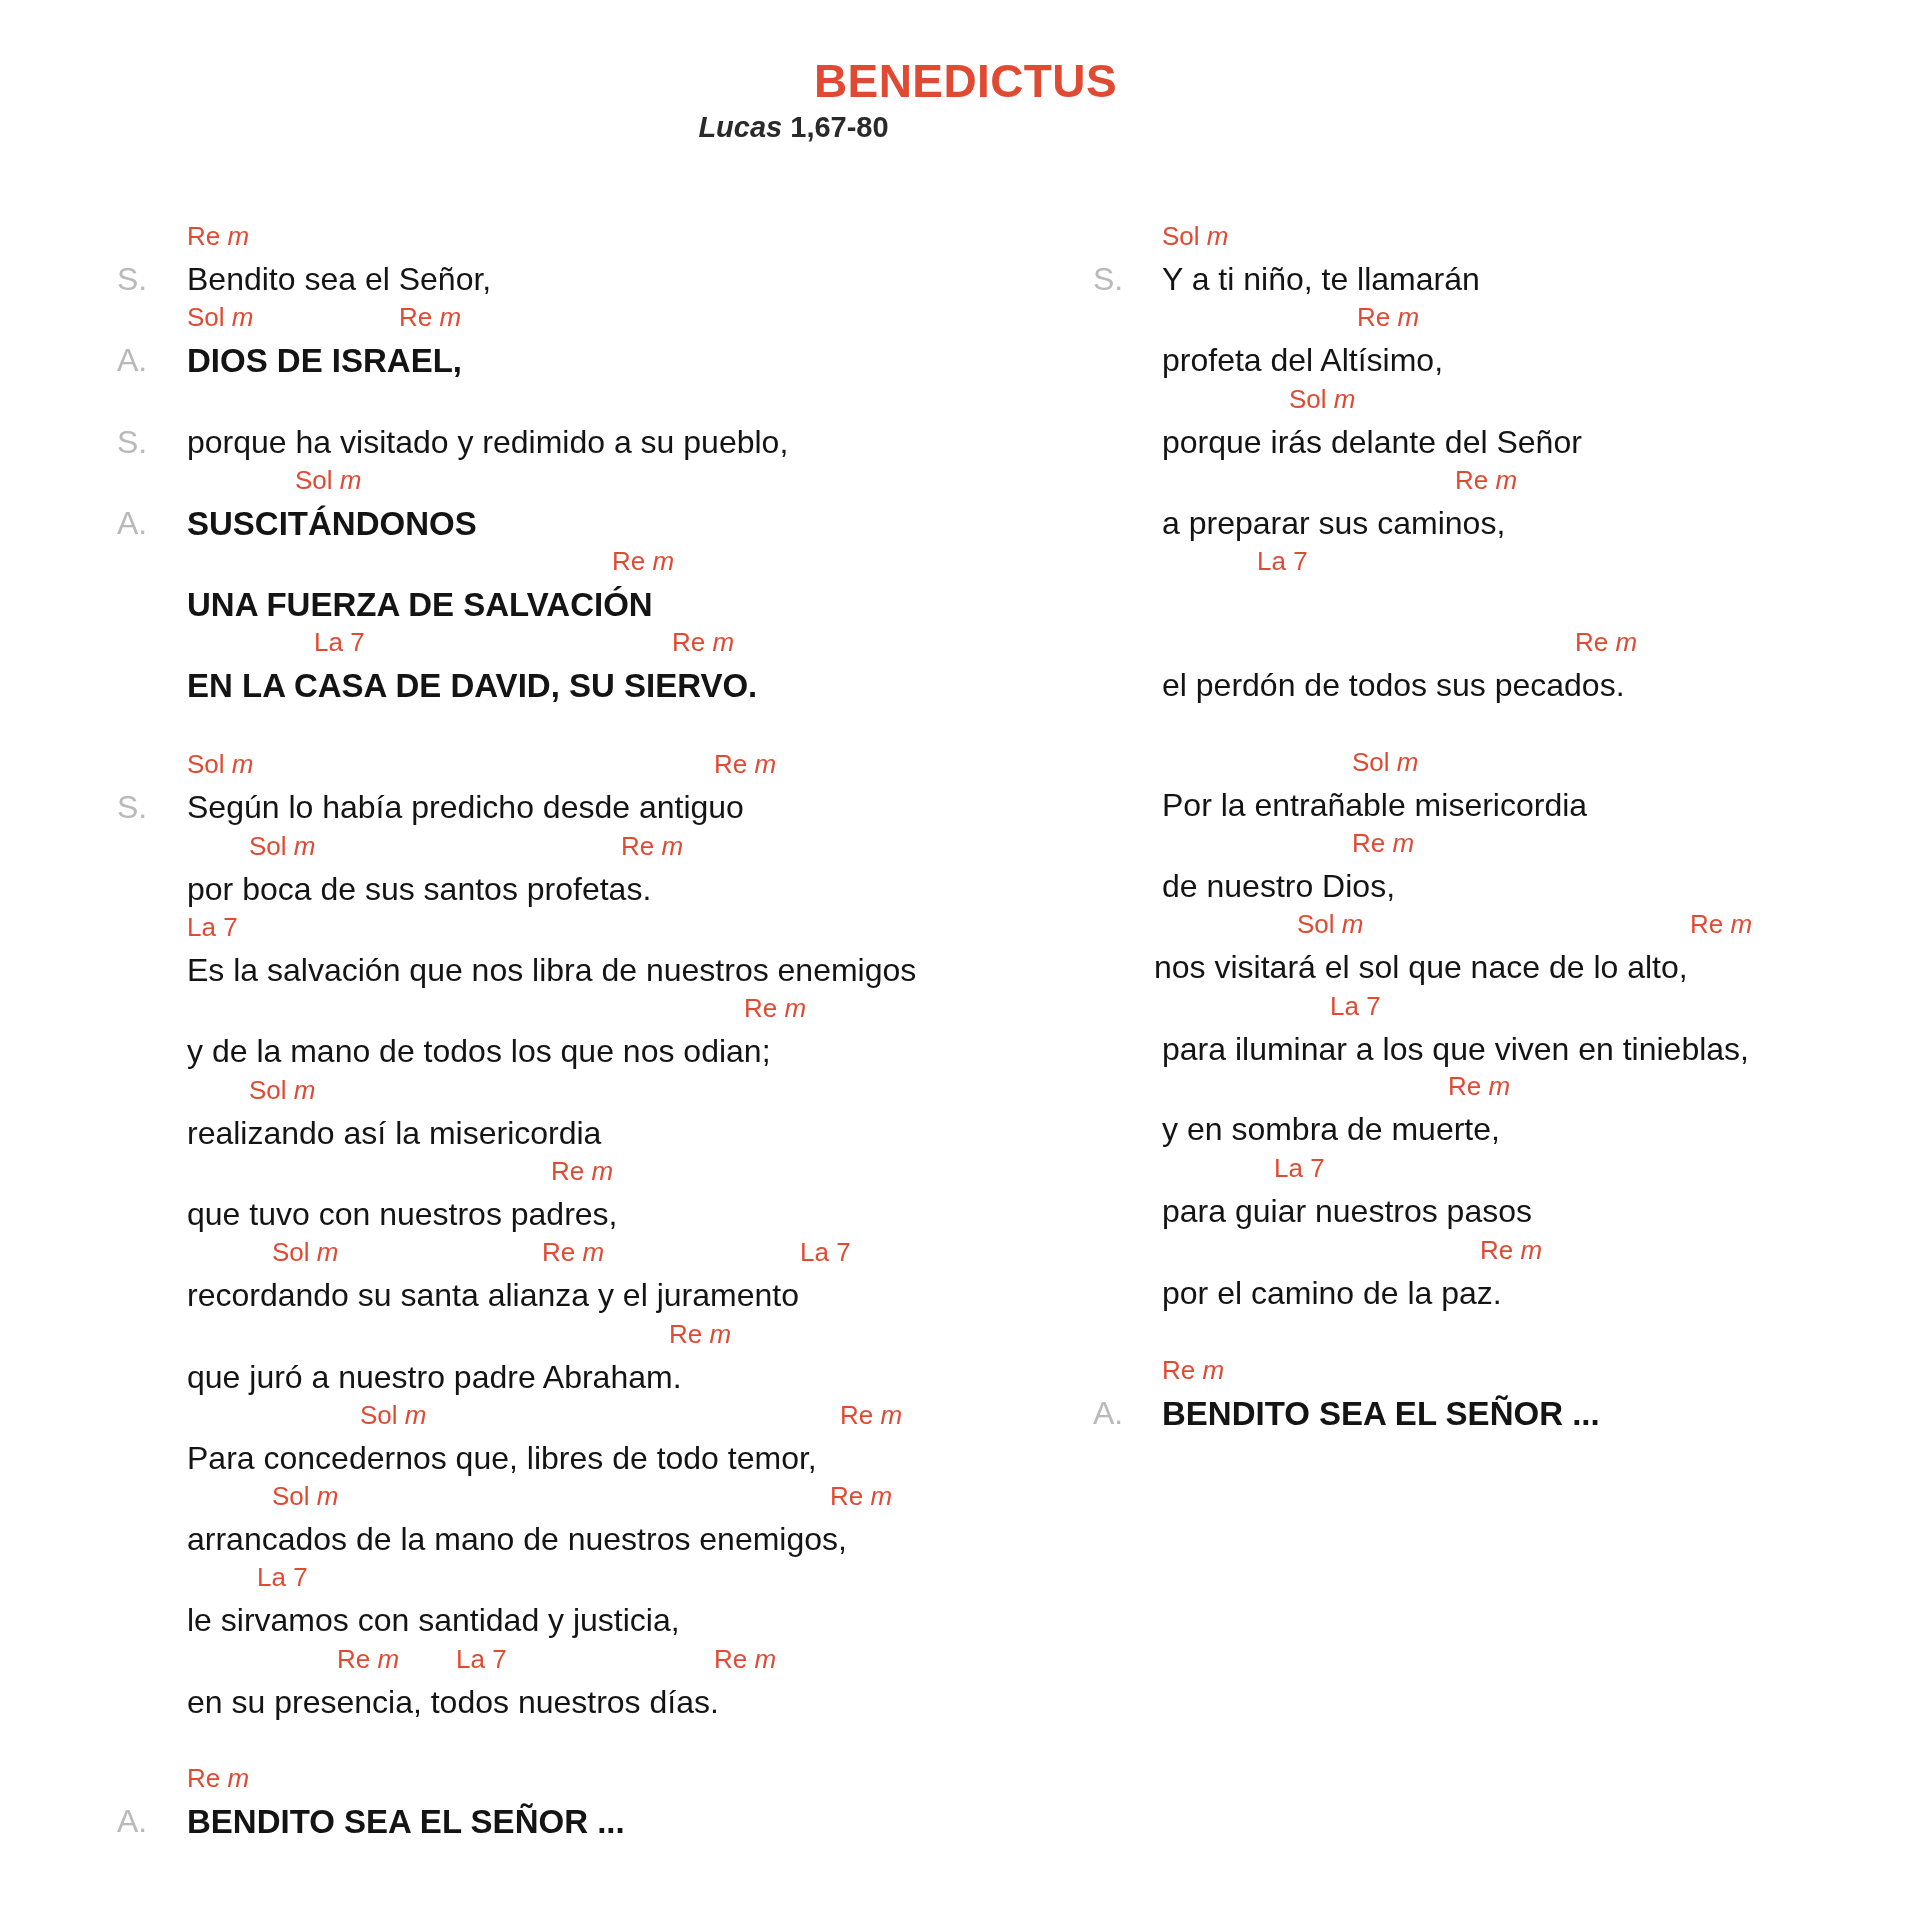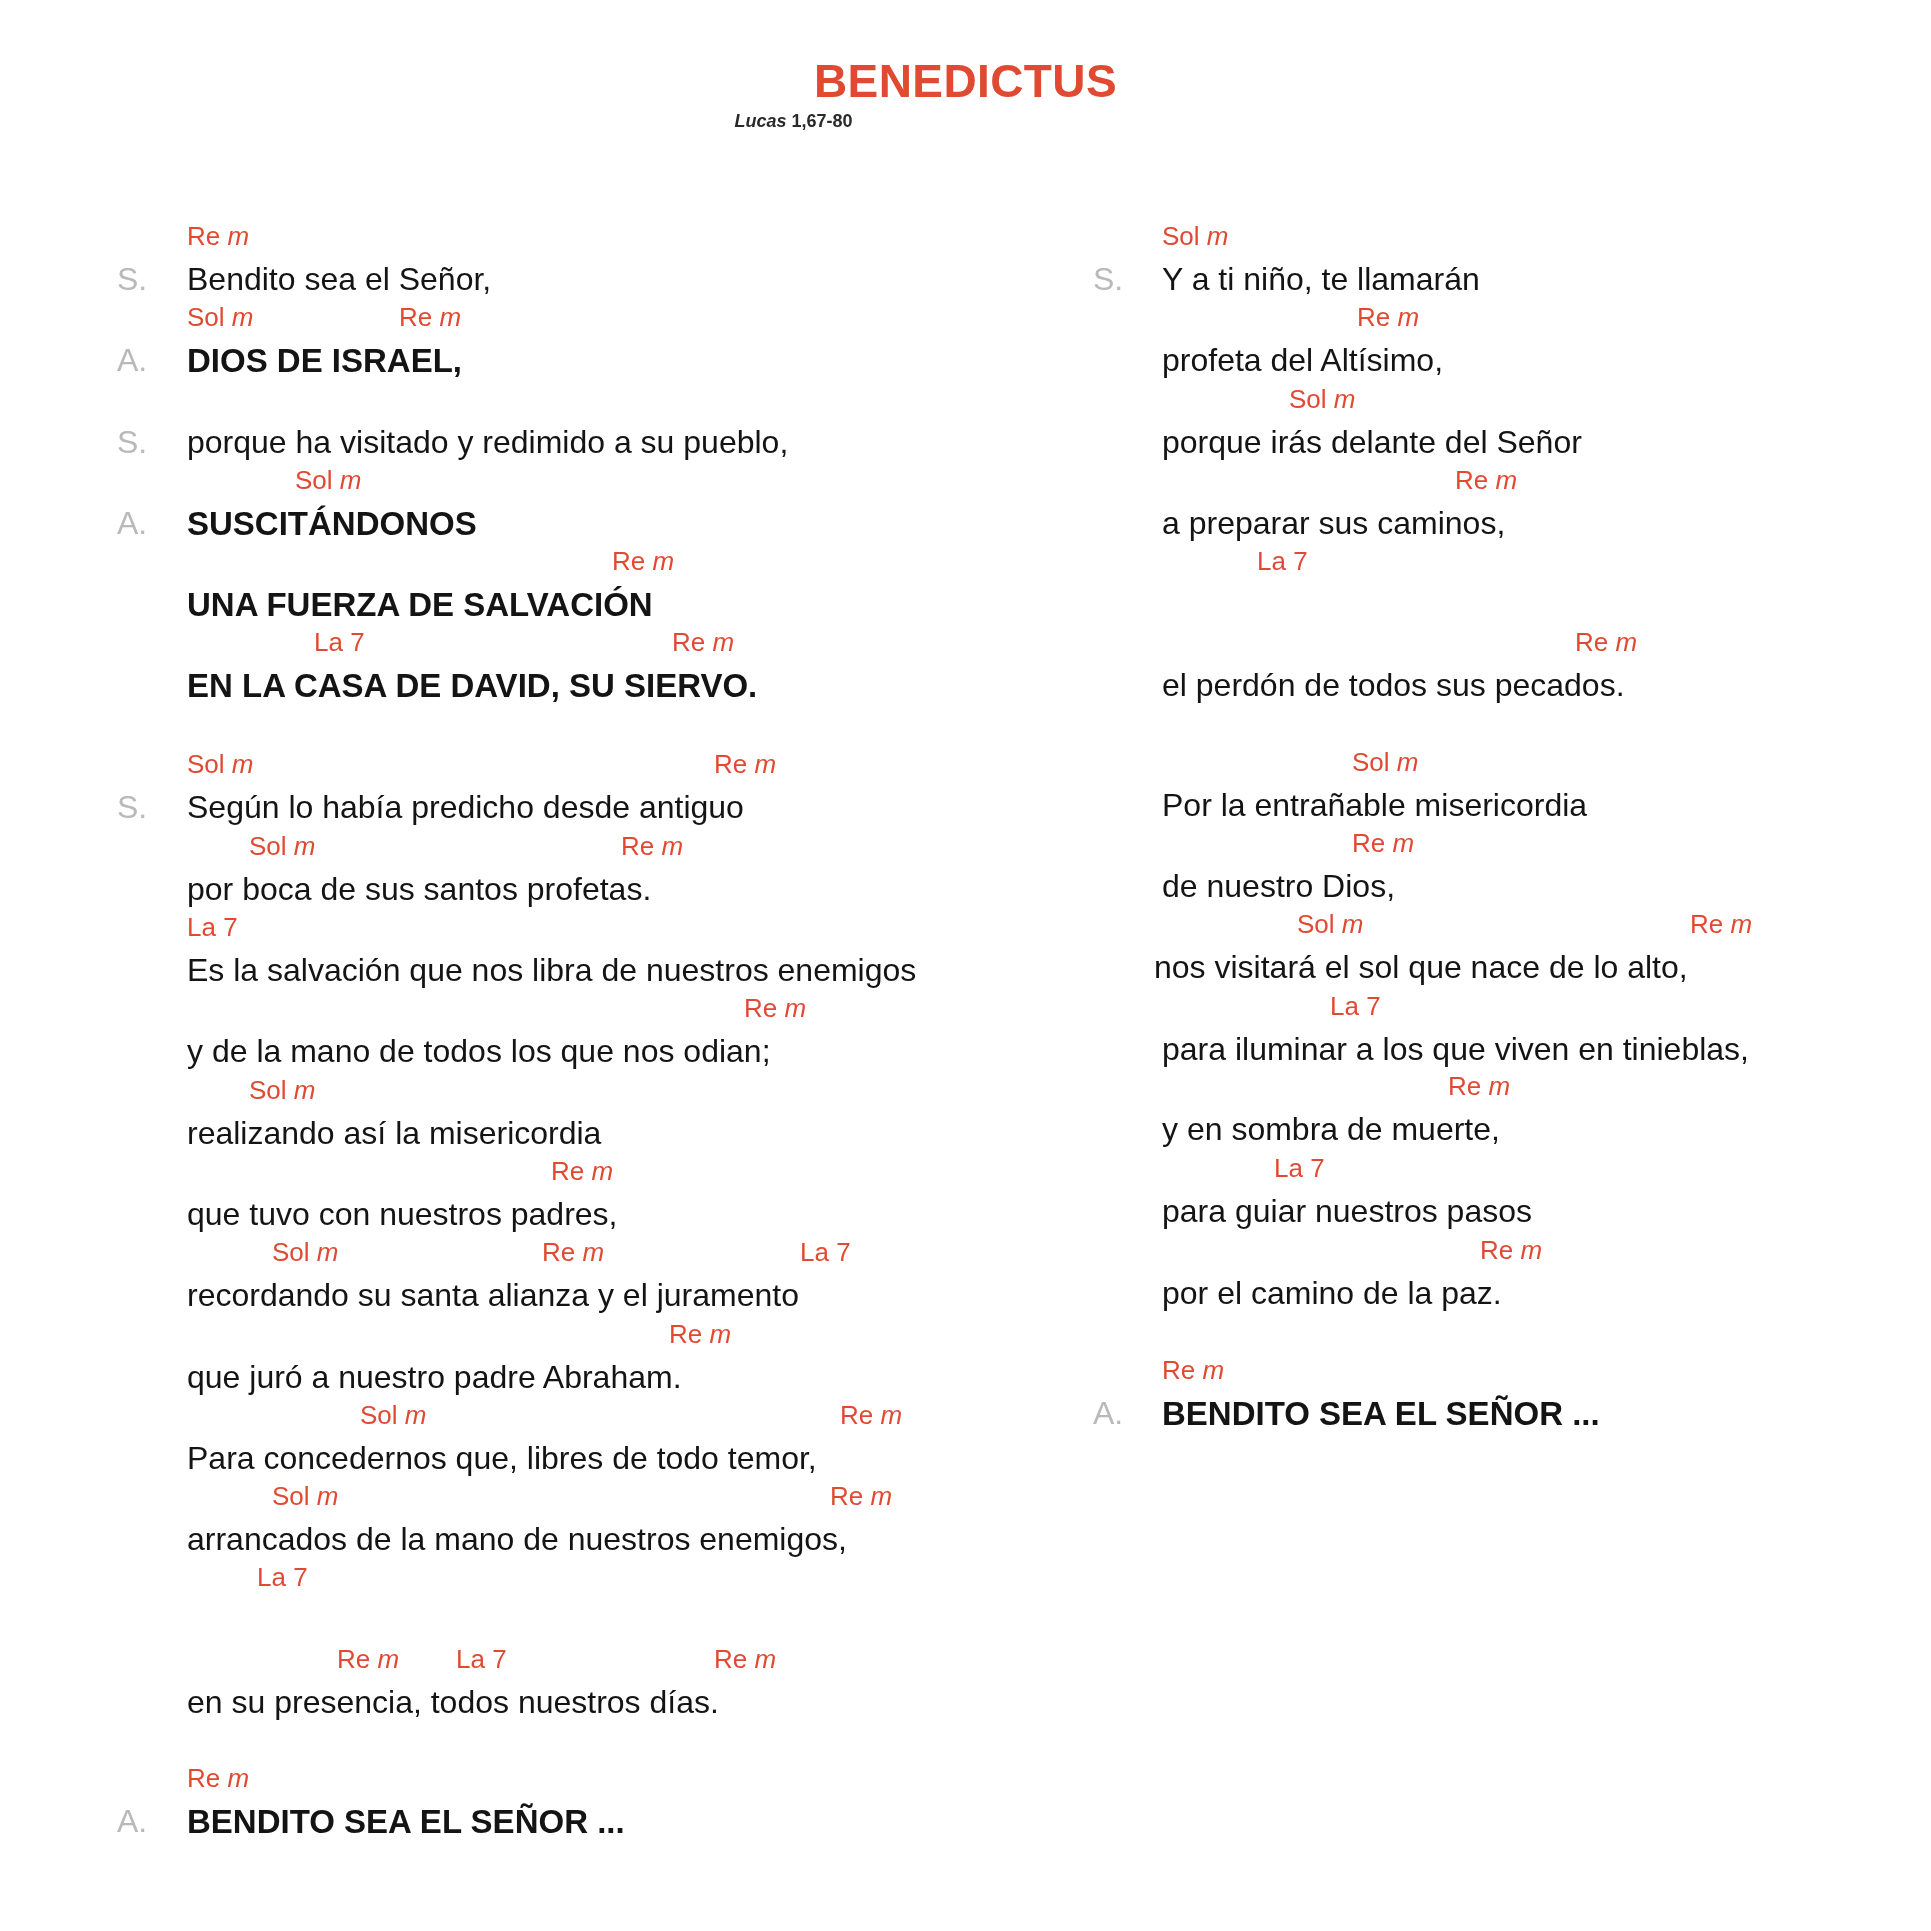--- a/index.html
+++ b/index.html
@@ -1,21 +1,21 @@
 <!DOCTYPE html>
 <html style="font-size:14px"><head>
 <meta charset="utf-8">
 <style>
   html, body { margin:0; padding:0; background:#ffffff; }
   body { width:1931px; height:1931px; position:relative; overflow:hidden;
          font-family:"Liberation Sans", "DejaVu Sans", sans-serif; }
   .title { position:absolute; left:0; width:1931px; top:54px; text-align:center;
            font-size:46px; font-weight:bold; color:#e04a32; letter-spacing:0.4px; }
   .subtitle { position:absolute; left:0; width:1587px; top:111px; text-align:center;
-              font-size:18px; font-weight:bold; color:#2a2a2a; }
+              font-size:29px; font-weight:bold; color:#2a2a2a; }
   .subtitle .book { font-style:italic; }
   .line { position:absolute; height:35px; }
   .speaker { position:absolute; font-size:32px; color:#b9b9b9; top:0; }
   .lyric { position:absolute; top:0; font-size:32px; color:#141414; white-space:nowrap; }
   .lyric.resp { font-weight:bold; font-size:33px; }
   .chord { position:absolute; font-size:26px; color:#e04a32; white-space:nowrap; }
   .chord .q { font-style:italic; }
 </style>
 </head>
 <body>
@@ -109,20 +109,21 @@
         <span class="chord" style="left: 840px; top: -40px;"><span>Re</span> <span class="q">m</span></span>
       </div>
       <div class="line" style="top: 1521px; left: 0px; width: 1931px;">
         <span class="speaker" style="left: 117px;"></span>
         <span class="lyric" style="left: 187px;">arrancados de la mano de nuestros enemigos,</span>
         <span class="chord" style="left: 272px; top: -40px;"><span>Sol</span> <span class="q">m</span></span>
         <span class="chord" style="left: 830px; top: -40px;"><span>Re</span> <span class="q">m</span></span>
       </div>
       <div class="line" style="top: 1602px; left: 0px; width: 1931px;">
         <span class="speaker" style="left: 117px;"></span>
+        <span class="lyric" style="left: 187px;">le sirvamos con santidad y justicia,</span>
         <span class="chord" style="left: 257px; top: -40px;"><span>La</span> <span>7</span></span>
       </div>
       <div class="line" style="top: 1684px; left: 0px; width: 1931px;">
         <span class="speaker" style="left: 117px;"></span>
         <span class="lyric" style="left: 187px;">en su presencia, todos nuestros días.</span>
         <span class="chord" style="left: 337px; top: -40px;"><span>Re</span> <span class="q">m</span></span>
         <span class="chord" style="left: 456px; top: -40px;"><span>La</span> <span>7</span></span>
         <span class="chord" style="left: 714px; top: -40px;"><span>Re</span> <span class="q">m</span></span>
       </div>
       <div class="line" style="top: 1803px; left: 0px; width: 1931px;">

